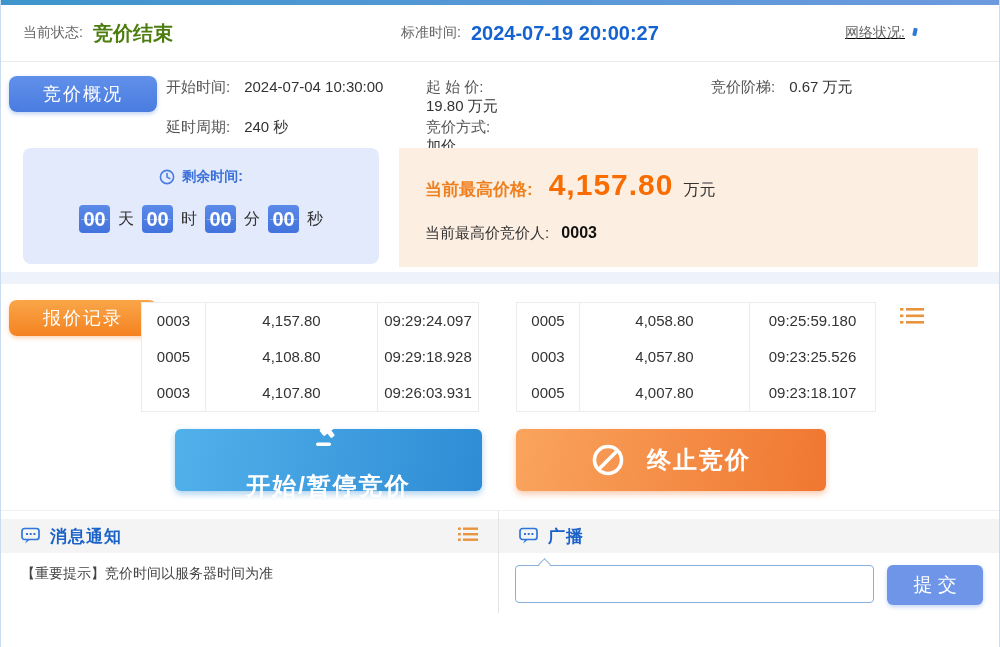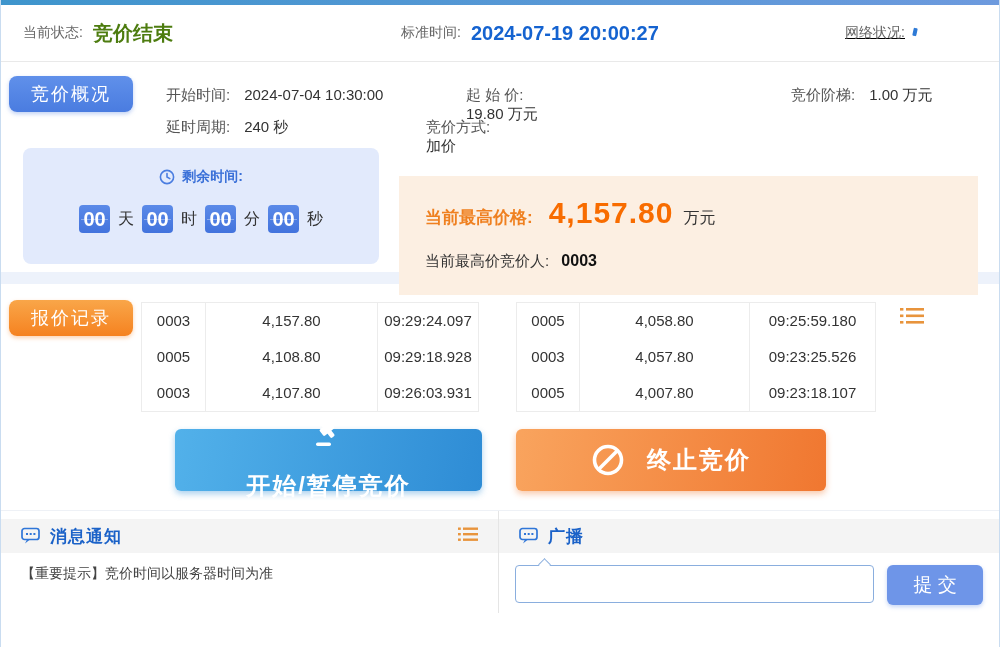--- a/index.html
+++ b/index.html
@@ -23,46 +23,46 @@
                 border-bottom:1px solid #e9e9e9; }
   .stat-label { color:#666; font-size:14px; }
   .status-value { color:#4d7c0f; font-size:20px; font-weight:bold; margin-left:10px; }
   .time-group { position:absolute; left:400px; display:flex; align-items:center; }
   .time-value { color:#1563d0; font-size:20px; font-weight:bold; margin-left:10px; }
   .net-group { margin-left:auto; display:flex; align-items:flex-start; gap:8px; padding-right:60px;text-decoration:underline; }
   .net-bar { width:4px; height:8px; background:#2e7ad6; border-radius:1px; transform:rotate(12deg); margin-top:4px; }
 
   
   .overview { position:relative; height:210px; }
-  .ribbon { position:absolute; color:#fff; font-size:18px; padding:6px 22px; border-radius:8px;
+  .ribbon { position:absolute; color:#fff; font-size:18px; padding:6px 34px; border-radius:8px;
             letter-spacing:2px; }
   .ribbon-blue { left:8px; top:14px; background:linear-gradient(180deg,#6090ea,#4a7ce0);
                  box-shadow:0 2px 4px rgba(74,124,224,.35); }
   .field-row { position:absolute; left:165px; display:flex; font-size:15px; }
-  .field-row.r1 { top:24px;gap:40px; }
+  .field-row.r1 { top:16px; }
   .field-row.r2 { top:56px; }
   .field { display:flex; }
   .field .fl { color:#555; margin-right:14px; white-space:pre; }
   .field .fv { color:#333; }
   .fw1 { width:260px; } .fw2 { width:285px;flex-direction:column; }
 
   .countdown-box { position:absolute; left:22px; top:86px; width:356px; height:116px;
                    background:#e2eafc; border-radius:8px; text-align:center; }
   .cd-title { margin-top:20px; display:inline-flex; align-items:center; gap:7px;
               color:#3a70d8; font-size:14px; font-weight:bold; }
   .cd-digits { margin-top:16px; display:flex; justify-content:center; align-items:center; gap:8px; }
   .digit { width:31px; height:28px; line-height:28px; border-radius:4px; color:#fff;
            font-size:20px; font-weight:bold; position:relative;
            background:linear-gradient(180deg,#5b8ae8,#4273dd); }
   .digit::after { content:""; position:absolute; left:2px; right:2px; top:50%; height:1px;
                   background:rgba(255,255,255,.35); }
   .cd-unit { font-size:16px; color:#333; }
 
   .price-box { position:absolute; left:398px; top:86px; width:579px; height:119px;
-               background:#fcefe2; padding:20px 0 0 26px;margin-top:28px; }
+               background:#fcefe2; padding:20px 0 0 26px; }
   .price-line1 { display:flex; align-items:baseline; }
   .price-label { color:#ef8020; font-size:17px; font-weight:bold; }
   .price-value { color:#f86c00; font-size:30px; font-weight:bold; margin-left:16px; letter-spacing:1px; }
   .price-unit { color:#333; font-size:16px; margin-left:10px; }
   .price-line2 { margin-top:22px; font-size:15px; color:#333; }
   .price-bidder { font-weight:bold; font-size:16px; margin-left:8px; color:#111; }
 
   .band { height:12px; background:#edf2fb; }
 
   
@@ -141,21 +141,21 @@
       <div class="field fw1">
         <span class="fl">开始时间:</span>
         <span class="fv">2024-07-04 10:30:00</span>
       </div>
       <div class="field fw2">
         <span class="fl">起 始 价:</span>
         <span class="fv">19.80 万元</span>
       </div>
       <div class="field">
         <span class="fl">竞价阶梯:</span>
-        <span class="fv">1.00 万元</span>
+        <span class="fv">0.67 万元</span>
       </div>
     </div>
     <div class="field-row r2">
       <div class="field fw1">
         <span class="fl">延时周期:</span>
         <span class="fv">240 秒</span>
       </div>
       <div class="field fw2">
         <span class="fl">竞价方式:</span>
         <span class="fv">加价</span>

